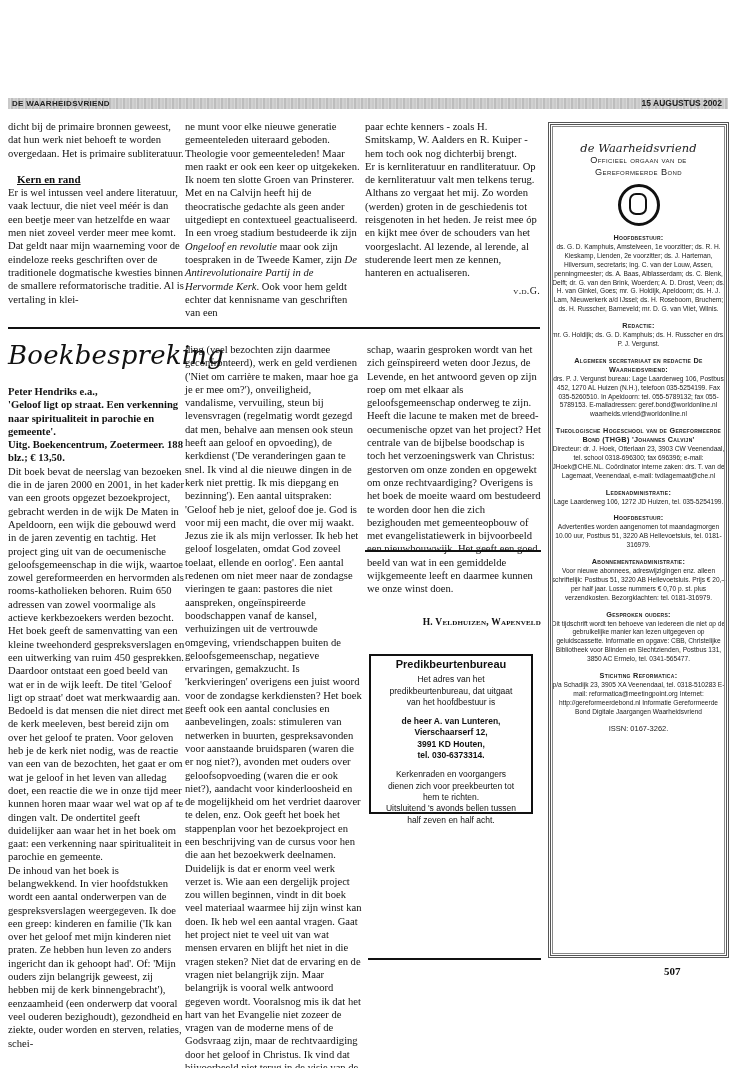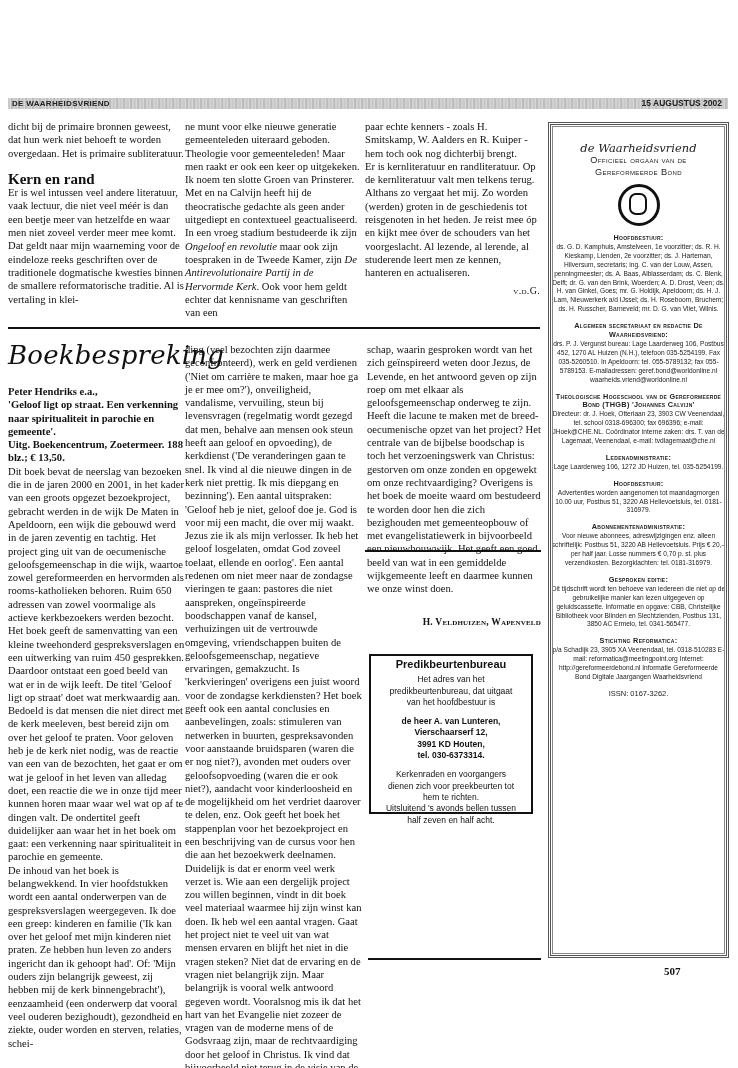--- a/index.html
+++ b/index.html
@@ -4,21 +4,21 @@
 <style>
   html, body { margin:0; padding:0; background:#ffffff; }
   body { width:738px; height:1068px; position:relative; overflow:hidden; font-family:"Liberation Serif","DejaVu Serif",serif; color:#111; }
   .hdr { position:absolute; left:8px; top:98px; width:720px; height:11px;
     background: repeating-linear-gradient(90deg,#c9c9c9 0 2px,#d8d8d8 2px 3px,#bdbdbd 3px 5px,#d0d0d0 5px 7px);
   }
   .hdr .brand { position:absolute; left:4px; top:0; font-family:"Liberation Sans","DejaVu Sans",sans-serif; font-size:8px; font-weight:bold; letter-spacing:0.3px; line-height:11px; color:#222; }
   .hdr .date { position:absolute; right:6px; top:0; font-family:"Liberation Sans","DejaVu Sans",sans-serif; font-size:8.5px; font-weight:bold; line-height:11px; color:#222; }
   .col { position:absolute; font-size:10.6px; line-height:13.3px; text-align:left; }
   .col p { margin:0; }
-  .col h4 { margin:13px 0 0 0; font-size:15px; font-weight:bold; }
+  .col h4 { margin:13px 0 0 9px; font-size:11px; font-weight:bold;text-decoration:underline; }
   .c1 { left:8px; top:120px; width:177px; }
   .c2 { left:185px; top:120px; width:177px; }
   .c3 { left:365px; top:120px; width:175px; }
   .sig { text-align:right; font-variant:small-caps; font-size:10px; letter-spacing:0.3px; margin-top:4px; }
   .rule { position:absolute; left:8px; width:532px; height:2px; background:#111; }
   .rule.top { top:327px; }
   .rule.bot { top:958px; width:173px; left:368px; }
   .title { position:absolute; left:8px; top:340px; font-size:26px; font-style:italic; font-family:"DejaVu Serif",serif; letter-spacing:0.2px; }
   .b1 { left:8px; top:385px; width:177px; }
   .b2 { left:185px; top:343px; width:177px; }
@@ -100,41 +100,45 @@
   <div class="name">de Waarheidsvriend</div>
   <div class="org">Officieel orgaan van de</div>
   <div class="org">Gereformeerde Bond</div>
   <div class="logo"></div>
 
   <div class="sec">
     <div class="h">Hoofdbestuur:</div>
     <div>ds. G. D. Kamphuis, Amstelveen, 1e voorzitter; ds. R. H. Kieskamp, Lienden, 2e voorzitter; ds. J. Harteman, Hilversum, secretaris; ing. C. van der Louw, Assen, penningmeester; ds. A. Baas, Alblasserdam; ds. C. Blenk, Delft; dr. G. van den Brink, Woerden; A. D. Drost, Veen; ds. H. van Ginkel, Goes; mr. G. Holdijk, Apeldoorn; ds. H. J. Lam, Nieuwerkerk a/d IJssel; ds. H. Roseboom, Bruchem; ds. H. Russcher, Barneveld; mr. D. G. van Vliet, Wilnis.</div>
   </div>
   <div class="sec">
+    <div class="h">Redactie:</div>
+    <div>mr. G. Holdijk; ds. G. D. Kamphuis; ds. H. Russcher en drs. P. J. Vergunst.</div>
+  </div>
+  <div class="sec">
     <div class="h">Algemeen secretariaat en redactie De Waarheidsvriend:</div>
     <div>drs. P. J. Vergunst bureau: Lage Laarderweg 106, Postbus 452, 1270 AL Huizen (N.H.), telefoon 035-5254199. Fax 035-5260510. In Apeldoorn: tel. 055-5789132; fax 055-5789153. E-mailadressen: geref.bond@worldonline.nl waarheids.vriend@worldonline.nl</div>
   </div>
   <div class="sec">
     <div class="h">Theologische Hogeschool van de Gereformeerde Bond (THGB) 'Johannes Calvijn'</div>
     <div>Directeur: dr. J. Hoek, Otterlaan 23, 3903 CW Veenendaal, tel. school 0318-696300; fax 696396; e-mail: JHoek@CHE.NL. Coördinator interne zaken: drs. T. van de Lagemaat, Veenendaal, e-mail: tvdlagemaat@che.nl</div>
   </div>
   <div class="sec">
     <div class="h">Ledenadministratie:</div>
     <div>Lage Laarderweg 106, 1272 JD Huizen, tel. 035-5254199.</div>
   </div>
   <div class="sec">
     <div class="h">Hoofdbestuur:</div>
     <div>Advertenties worden aangenomen tot maandagmorgen 10.00 uur, Postbus 51, 3220 AB Hellevoetsluis, tel. 0181-316979.</div>
   </div>
   <div class="sec">
     <div class="h">Abonnementenadministratie:</div>
     <div>Voor nieuwe abonnees, adreswijzigingen enz. alleen schriftelijk: Postbus 51, 3220 AB Hellevoetsluis. Prijs € 20,– per half jaar. Losse nummers € 0,70 p. st. plus verzendkosten. Bezorgklachten: tel. 0181-316979.</div>
   </div>
   <div class="sec">
-    <div class="h">Gesproken editie:</div>
+    <div class="h">Gesproken ouders:</div>
     <div>Dit tijdschrift wordt ten behoeve van iedereen die niet op de gebruikelijke manier kan lezen uitgegeven op geluidscassette. Informatie en opgave: CBB, Christelijke Bibliotheek voor Blinden en Slechtzienden, Postbus 131, 3850 AC Ermelo, tel. 0341-565477.</div>
   </div>
   <div class="sec">
     <div class="h">Stichting Reformatica:</div>
     <div>p/a Schadijk 23, 3905 XA Veenendaal, tel. 0318-510283 E-mail: reformatica@meetingpoint.org Internet: http://gereformeerdebond.nl Informatie Gereformeerde Bond Digitale Jaargangen Waarheidsvriend</div>
   </div>
   <div class="sec" style="font-size:7.5px;">ISSN: 0167-3262.</div>
 </div>
 
 <div class="pagenum">507</div>

